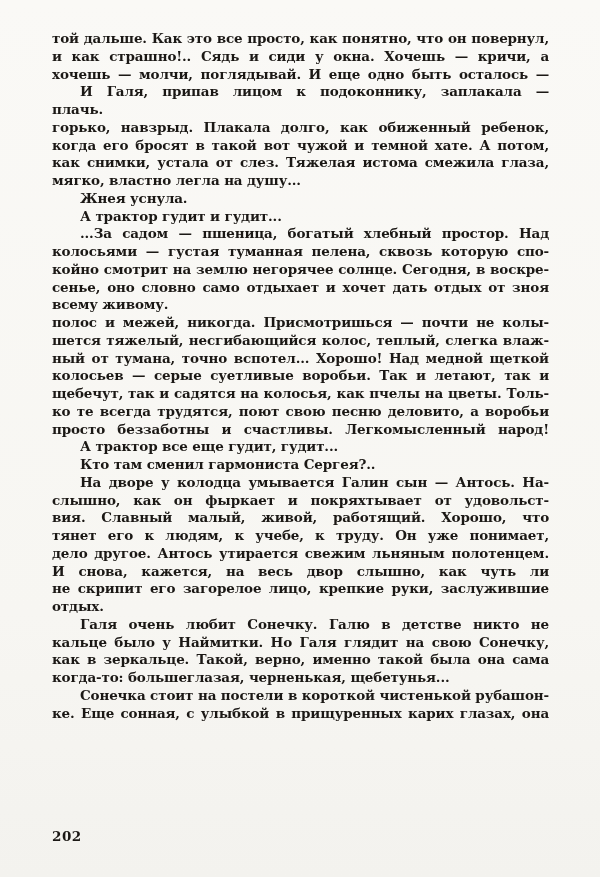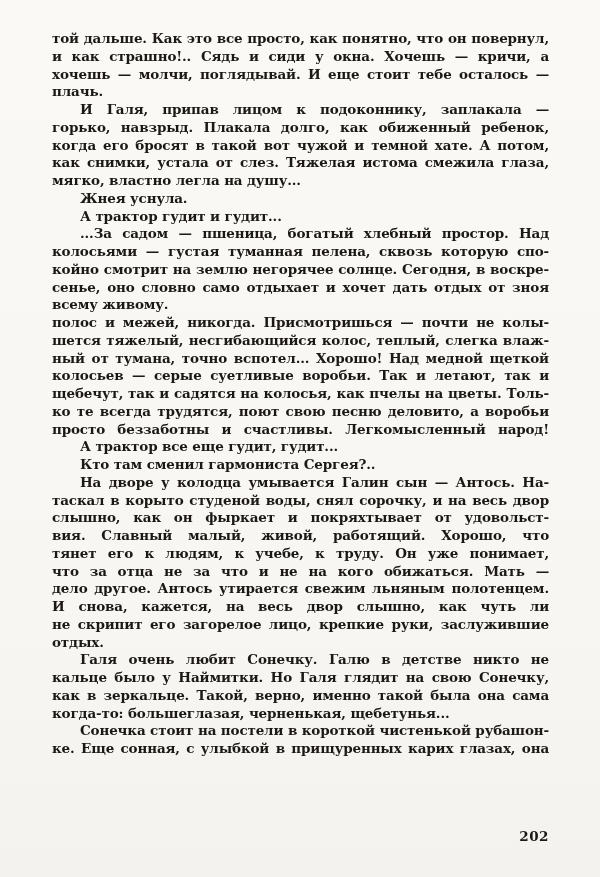--- a/index.html
+++ b/index.html
@@ -41,37 +41,37 @@
     text-align-last: justify;
   }
   .line.indent {
     text-indent: 28px;
   }
   .page-number {
     position: absolute;
     left: 52px;
     top: 828px;
     width: 497px;
-    text-align: right;
+    text-align: left;
     color: #1b1815;
     font-size: 13.5px;
     font-weight: 700;
     letter-spacing: 0.5px;
   }
 </style>
 </head>
 <body>
 
 <div class="book-page">
   <div class="text-block">
       <div class="line just">той дальше. Как это все просто, как понятно, что он повернул,</div>
       <div class="line just">и как страшно!.. Сядь и сиди у окна. Хочешь — кричи, а</div>
-      <div class="line just">хочешь — молчи, поглядывай. И еще стоит тебе осталось —</div>
+      <div class="line just">хочешь — молчи, поглядывай. И еще одно быть осталось —</div>
+      <div class="line indent just">И Галя, припав лицом к подоконнику, заплакала —</div>
       <div class="line">плачь.</div>
-      <div class="line indent just">И Галя, припав лицом к подоконнику, заплакала —</div>
       <div class="line just">горько, навзрыд. Плакала долго, как обиженный ребенок,</div>
       <div class="line just">когда его бросят в такой вот чужой и темной хате. А потом,</div>
       <div class="line just">как снимки, устала от слез. Тяжелая истома смежила глаза,</div>
       <div class="line">мягко, властно легла на душу...</div>
       <div class="line indent">Жнея уснула.</div>
       <div class="line indent">А трактор гудит и гудит...</div>
       <div class="line indent just">...За садом — пшеница, богатый хлебный простор. Над</div>
       <div class="line just">колосьями — густая туманная пелена, сквозь которую спо-</div>
       <div class="line just">койно смотрит на землю негорячее солнце. Сегодня, в воскре-</div>
       <div class="line just">сенье, оно словно само отдыхает и хочет дать отдых от зноя</div>
@@ -79,25 +79,23 @@
       <div class="line just">полос и межей, никогда. Присмотришься — почти не колы-</div>
       <div class="line just">шется тяжелый, несгибающийся колос, теплый, слегка влаж-</div>
       <div class="line just">ный от тумана, точно вспотел... Хорошо! Над медной щеткой</div>
       <div class="line just">колосьев — серые суетливые воробьи. Так и летают, так и</div>
       <div class="line just">щебечут, так и садятся на колосья, как пчелы на цветы. Толь-</div>
       <div class="line just">ко те всегда трудятся, поют свою песню деловито, а воробьи</div>
       <div class="line just">просто беззаботны и счастливы. Легкомысленный народ!</div>
       <div class="line indent">А трактор все еще гудит, гудит...</div>
       <div class="line indent">Кто там сменил гармониста Сергея?..</div>
       <div class="line indent just">На дворе у колодца умывается Галин сын — Антось. На-</div>
-      <div class="line just">таскал в корыто студеной воды, снял сорочку, и на весь двор</div>
       <div class="line just">слышно, как он фыркает и покряхтывает от удовольст-</div>
       <div class="line just">вия. Славный малый, живой, работящий. Хорошо, что</div>
       <div class="line just">тянет его к людям, к учебе, к труду. Он уже понимает,</div>
-      <div class="line just">что за отца не за что и не на кого обижаться. Мать —</div>
       <div class="line just">дело другое. Антось утирается свежим льняным полотенцем.</div>
       <div class="line just">И снова, кажется, на весь двор слышно, как чуть ли</div>
       <div class="line just">не скрипит его загорелое лицо, крепкие руки, заслужившие</div>
       <div class="line">отдых.</div>
       <div class="line indent just">Галя очень любит Сонечку. Галю в детстве никто не</div>
       <div class="line just">кальце было у Наймитки. Но Галя глядит на свою Сонечку,</div>
       <div class="line just">как в зеркальце. Такой, верно, именно такой была она сама</div>
       <div class="line">когда-то: большеглазая, черненькая, щебетунья...</div>
       <div class="line indent just">Сонечка стоит на постели в короткой чистенькой рубашон-</div>
       <div class="line just">ке. Еще сонная, с улыбкой в прищуренных карих глазах, она</div>

